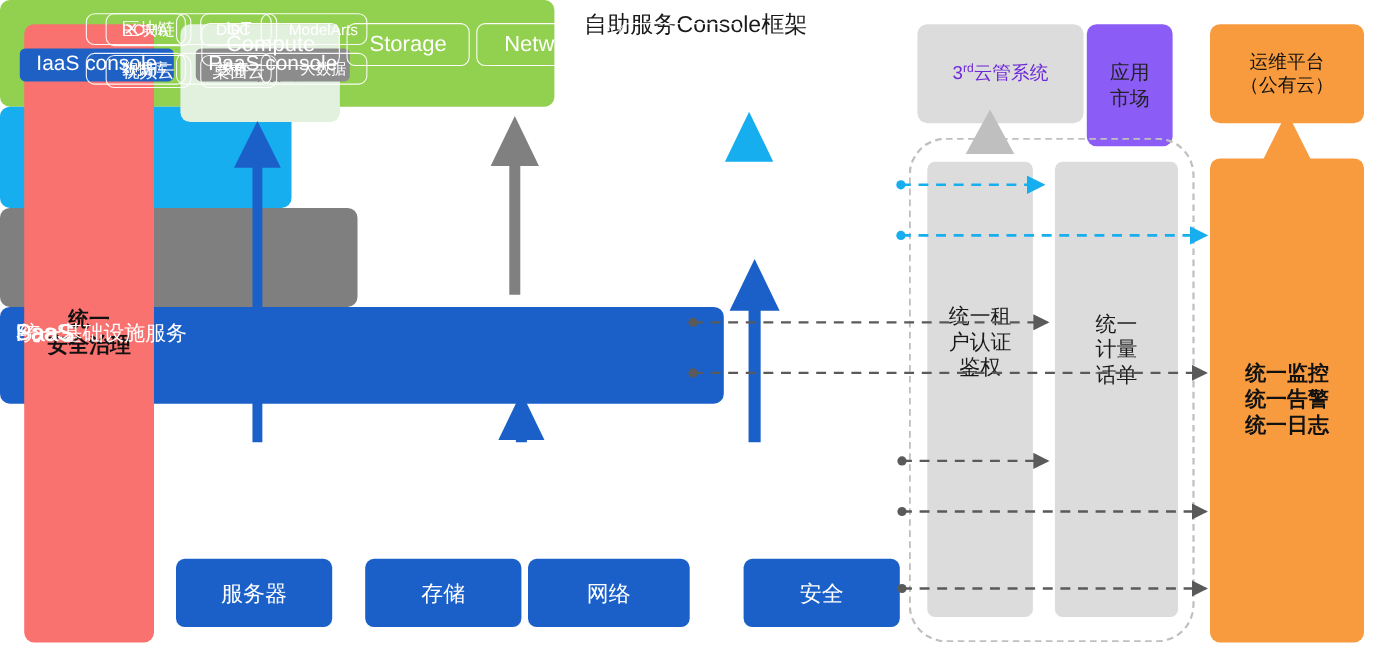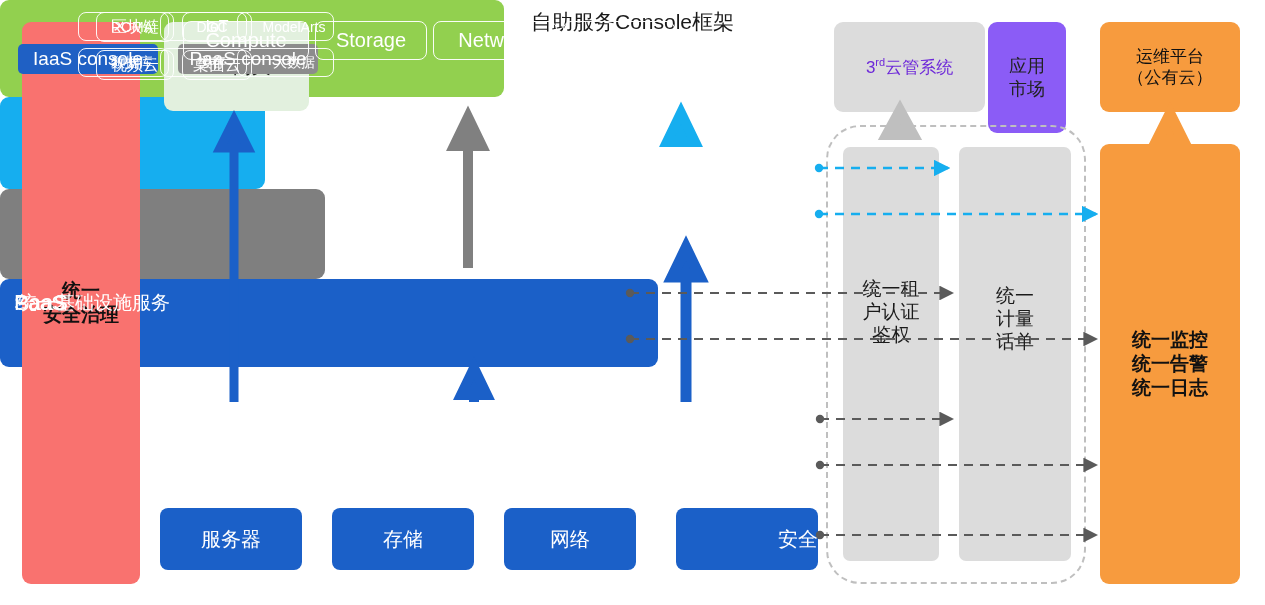--- a/index.html
+++ b/index.html
@@ -56,22 +56,22 @@
   .infra-chip{position:absolute;top:21px;height:37px;border:1.7px solid rgba(255,255,255,.95);border-radius:8px;color:#fff;font-size:20px;display:flex;align-items:center;justify-content:center;}
   #ic0{left:183px;width:124px;}
   #ic1{left:315px;width:110px;}
   #ic2{left:433px;width:122px;}
   #ic3{left:563px;width:110px;}
 
   
   .hw{position:absolute;top:508px;height:62px;background:#1B60C8;border-radius:8px;color:#fff;font-size:20px;display:flex;align-items:center;justify-content:center;}
   #hw0{left:160px;width:142px;}
   #hw1{left:332px;width:142px;}
-  #hw2{left:504px;width:132px;}
-  #hw3{left:676px;width:142px;justify-content:flex-end;}
+  #hw2{left:480px;width:147px;}
+  #hw3{left:676px;width:142px;}
 
   
   #dash-region{position:absolute;left:826px;top:125px;width:260px;height:459px;border:2.4px dashed #BFBFBF;border-radius:34px;box-sizing:border-box;}
   .gray-bar{position:absolute;background:#DCDCDC;border-radius:7px;}
   #bar-auth{left:843px;top:147px;width:96px;height:414px;}
   #bar-meter{left:959px;top:147px;width:112px;height:414px;}
   .bar-label{position:absolute;text-align:center;color:#1a1a1a;font-size:19px;line-height:1.22;}
   #lbl-auth{left:843px;top:277px;width:96px;}
   #lbl-meter{left:959px;top:284px;width:112px;}
 

